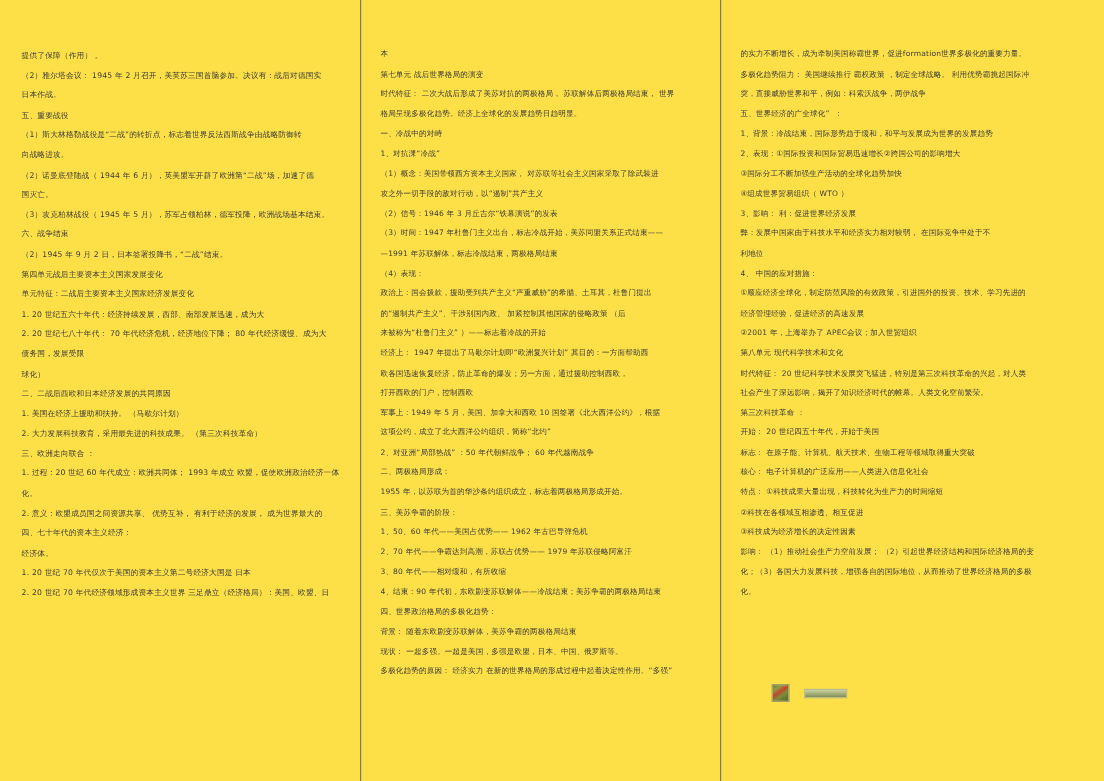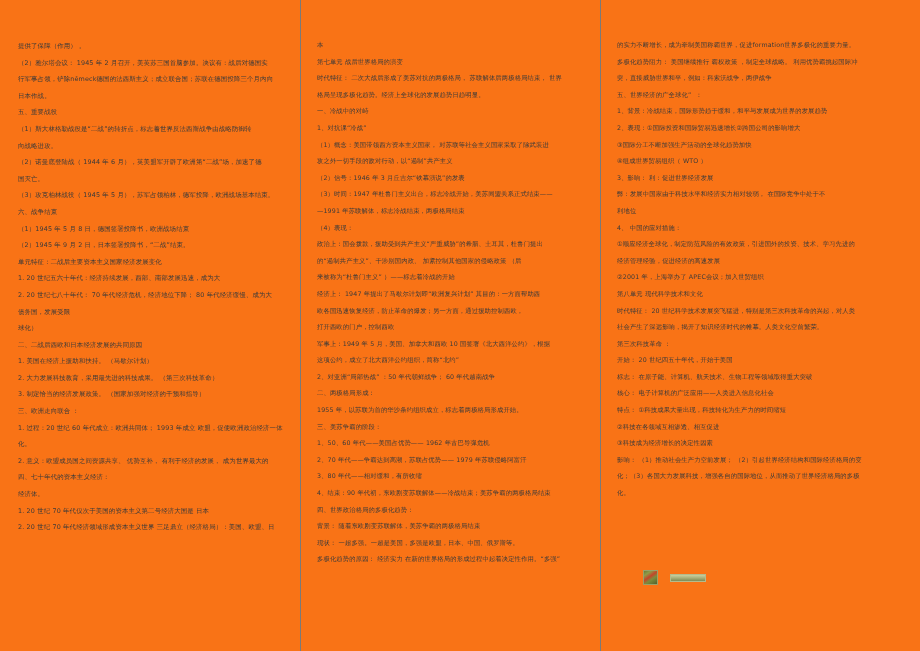--- a/index.html
+++ b/index.html
@@ -15,21 +15,21 @@
     overflow: hidden;
     position: relative;
   }
   .page {
     position: relative;
     width: 920px;
     height: 651px;
     box-sizing: border-box;
     display: flex;
     
-    background: #f97316;
+    background: #fde047;
   }
   .col {
     position: relative;
     box-sizing: border-box;
     height: 651px;
     padding: 38px 8px 10px 8px;
     overflow: hidden;
   }
   .col-1 { width: 300px; padding-left: 18px; padding-right: 6px; }
   .col-2 { width: 300px; padding-left: 16px; padding-right: 6px; border-left: 1px solid #7a7a7a; }
@@ -72,40 +72,38 @@
   }
 </style>
 </head>
 <body>
 
 <div class="page">
 
   <div class="col col-1" id="col-left">
       <div class="ln">提供了保障（作用） 。</div>
       <div class="ln">（2）雅尔塔会议： 1945 年 2 月召开，美英苏三国首脑参加。决议有：战后对德国实</div>
-      <div class="ln">行军事占领，铲除německ德国的法西斯主义；成立联合国；苏联在德国投降三个月内向</div>
       <div class="ln">日本作战。</div>
       <div class="ln">五、重要战役</div>
       <div class="ln">（1）斯大林格勒战役是“二战”的转折点，标志着世界反法西斯战争由战略防御转</div>
       <div class="ln">向战略进攻。</div>
       <div class="ln">（2）诺曼底登陆战（ 1944 年 6 月），英美盟军开辟了欧洲第“二战”场，加速了德</div>
       <div class="ln">国灭亡。</div>
       <div class="ln">（3）攻克柏林战役（ 1945 年 5 月），苏军占领柏林，德军投降，欧洲战场基本结束。</div>
       <div class="ln">六、战争结束</div>
-      <div class="ln">（1）1945 年 5 月 8 日，德国签署投降书，欧洲战场结束</div>
       <div class="ln">（2）1945 年 9 月 2 日，日本签署投降书，“二战”结束。</div>
+      <div class="ln">第四单元战后主要资本主义国家发展变化</div>
       <div class="ln">单元特征：二战后主要资本主义国家经济发展变化</div>
       <div class="ln">1. 20 世纪五六十年代：经济持续发展，西部、南部发展迅速，成为大</div>
       <div class="ln">2. 20 世纪七八十年代： 70 年代经济危机，经济地位下降； 80 年代经济缓慢、成为大</div>
       <div class="ln">债务国，发展受限</div>
       <div class="ln">球化）</div>
       <div class="ln">二、二战后西欧和日本经济发展的共同原因</div>
       <div class="ln">1. 美国在经济上援助和扶持。 （马歇尔计划）</div>
       <div class="ln">2. 大力发展科技教育，采用最先进的科技成果。 （第三次科技革命）</div>
-      <div class="ln">3. 制定恰当的经济发展政策。 （国家加强对经济的干预和指导）</div>
       <div class="ln">三、欧洲走向联合 ：</div>
       <div class="ln">1. 过程：20 世纪 60 年代成立：欧洲共同体； 1993 年成立 欧盟，促使欧洲政治经济一体</div>
       <div class="ln">化。</div>
       <div class="ln">2. 意义：欧盟成员国之间资源共享、 优势互补， 有利于经济的发展， 成为世界最大的</div>
       <div class="ln">四、七十年代的资本主义经济：</div>
       <div class="ln">经济体。</div>
       <div class="ln">1. 20 世纪 70 年代仅次于美国的资本主义第二号经济大国是 日本</div>
       <div class="ln">2. 20 世纪 70 年代经济领域形成资本主义世界 三足鼎立（经济格局）：美国、欧盟、日</div>
     </div>
   <div class="col col-2" id="col-middle">

